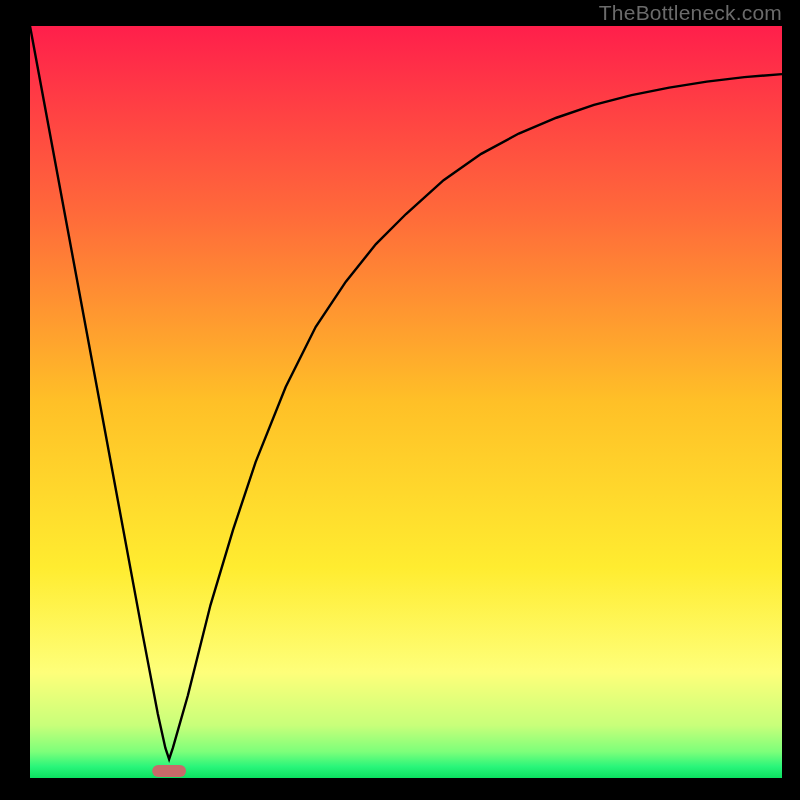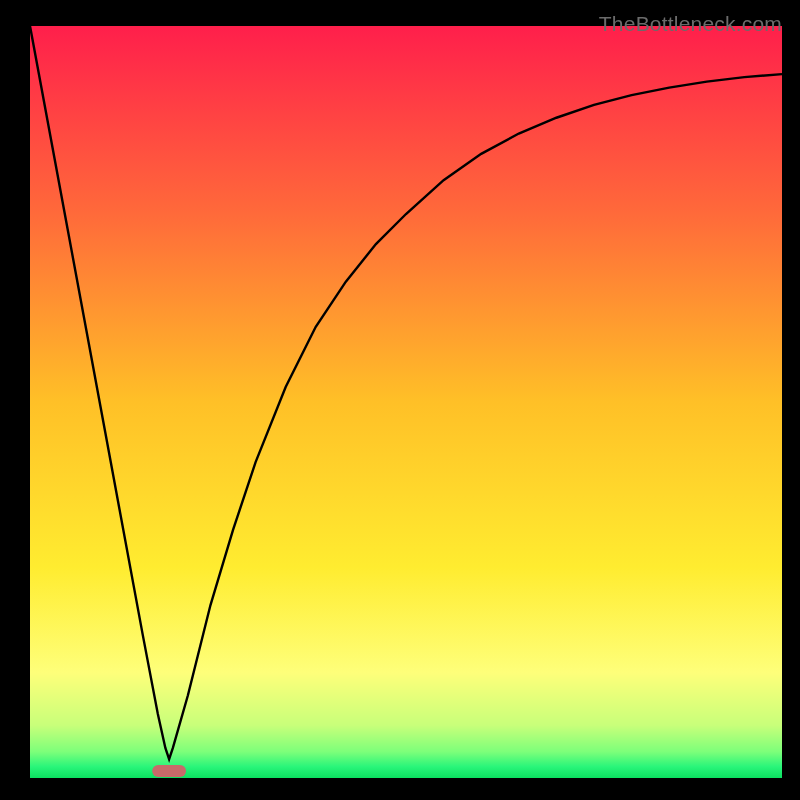--- a/index.html
+++ b/index.html
@@ -11,21 +11,21 @@
     overflow: hidden;
     font-family: Arial, Helvetica, sans-serif;
   }
   .chart-wrap {
     position: relative;
     width: 800px;
     height: 800px;
   }
   .watermark {
     position: absolute;
-    top: 12px;
+    top: 1px;
     right: 18px;
     color: #6b6b6b;
     font-size: 21px;
     font-weight: 400;
     z-index: 10;
     letter-spacing: 0.2px;
   }
   svg {
     display: block;
   }

